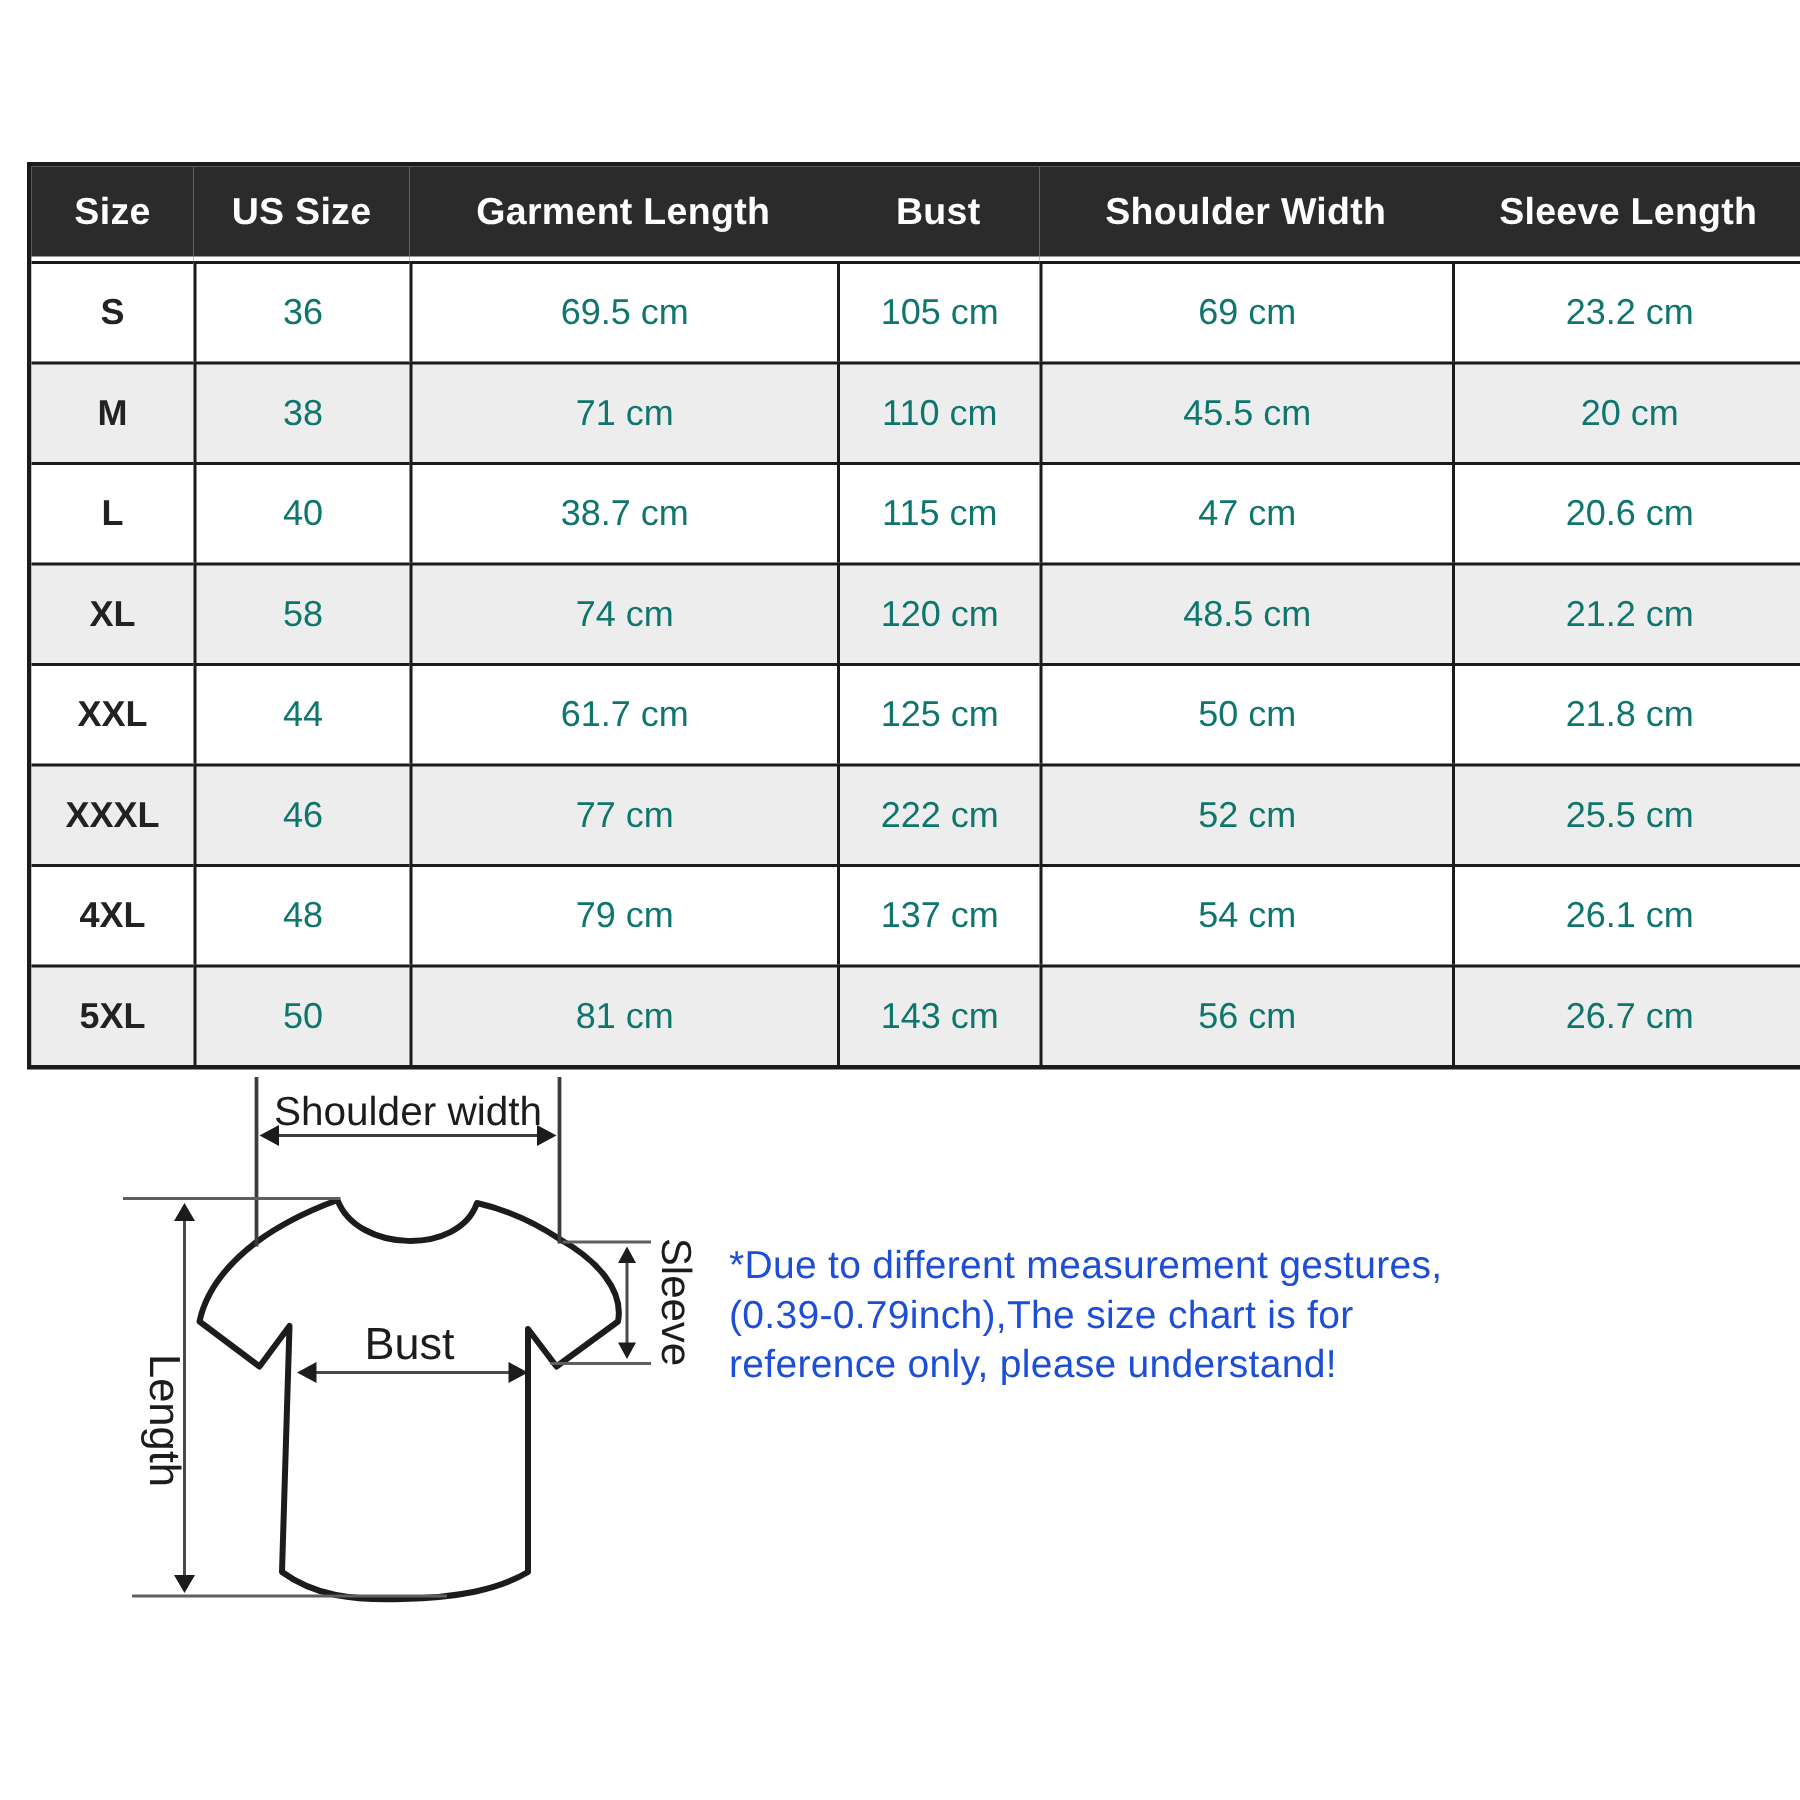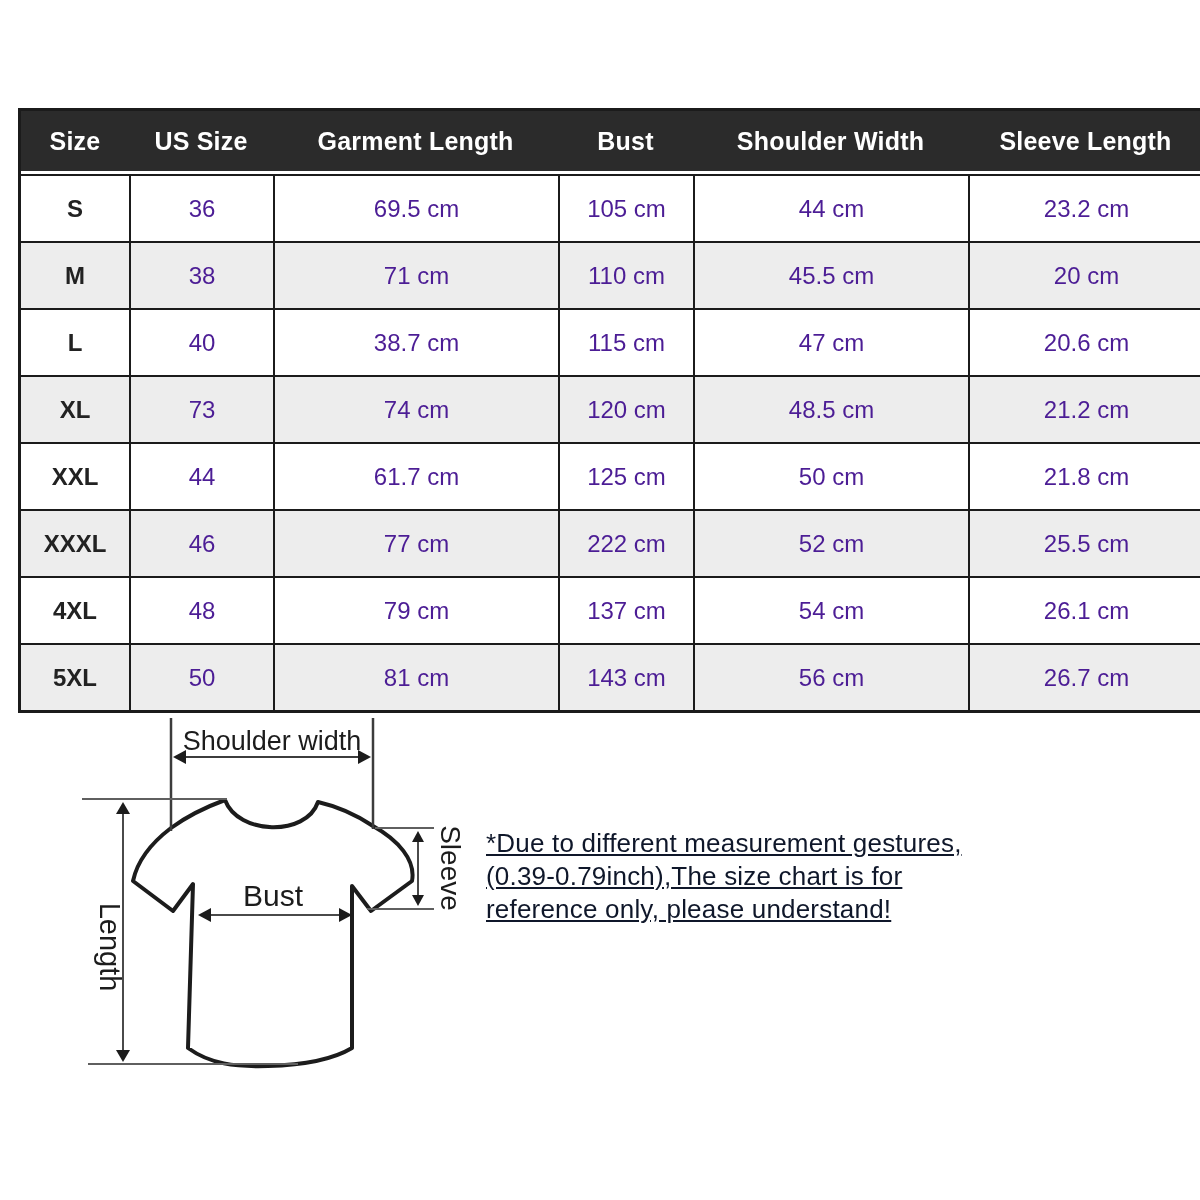--- a/index.html
+++ b/index.html
@@ -41,21 +41,21 @@
     vertical-align: middle;
     border: none;
     border-bottom: 3px solid #ffffff;
     letter-spacing: 0.2px;
   }
   table.size-table td {
     height: 63px;
     text-align: center;
     vertical-align: middle;
     font-size: 24px;
-    color: #4c1d95;
+    color: #0f766e;
     border-top: 2px solid #1b1b1b;
     background: #ffffff;
   }
   table.size-table td + td { border-left: 2px solid #1b1b1b; }
   table.size-table tr.alt td { background: #ededed; }
   table.size-table td.size-col { font-weight: bold; color: #222222; }
 
   
   svg.diagram {
     position: absolute;
@@ -70,23 +70,22 @@
   }
 
   
   .note {
     position: absolute;
     left: 486px;
     top: 827px;
     width: 560px;
     font-size: 26px;
     line-height: 33px;
-    color: #0f172a;
+    color: #1d4ed8;
     letter-spacing: 0.2px;
-    text-decoration: underline;
   }
 </style>
 </head>
 <body>
 
 <div class="page">
 
   <table class="size-table">
     <colgroup>
       <col class="c0">
@@ -105,42 +104,42 @@
           <th>Shoulder Width</th>
           <th>Sleeve Length</th>
         </tr>
     </thead>
     <tbody>
         <tr>
           <td class="size-col">S</td>
           <td>36</td>
           <td>69.5 cm</td>
           <td>105 cm</td>
-          <td>44 cm</td>
+          <td>69 cm</td>
           <td>23.2 cm</td>
         </tr>
         <tr class="alt">
           <td class="size-col">M</td>
           <td>38</td>
           <td>71 cm</td>
           <td>110 cm</td>
           <td>45.5 cm</td>
           <td>20 cm</td>
         </tr>
         <tr>
           <td class="size-col">L</td>
           <td>40</td>
           <td>38.7 cm</td>
           <td>115 cm</td>
           <td>47 cm</td>
           <td>20.6 cm</td>
         </tr>
         <tr class="alt">
           <td class="size-col">XL</td>
-          <td>73</td>
+          <td>58</td>
           <td>74 cm</td>
           <td>120 cm</td>
           <td>48.5 cm</td>
           <td>21.2 cm</td>
         </tr>
         <tr>
           <td class="size-col">XXL</td>
           <td>44</td>
           <td>61.7 cm</td>
           <td>125 cm</td>

